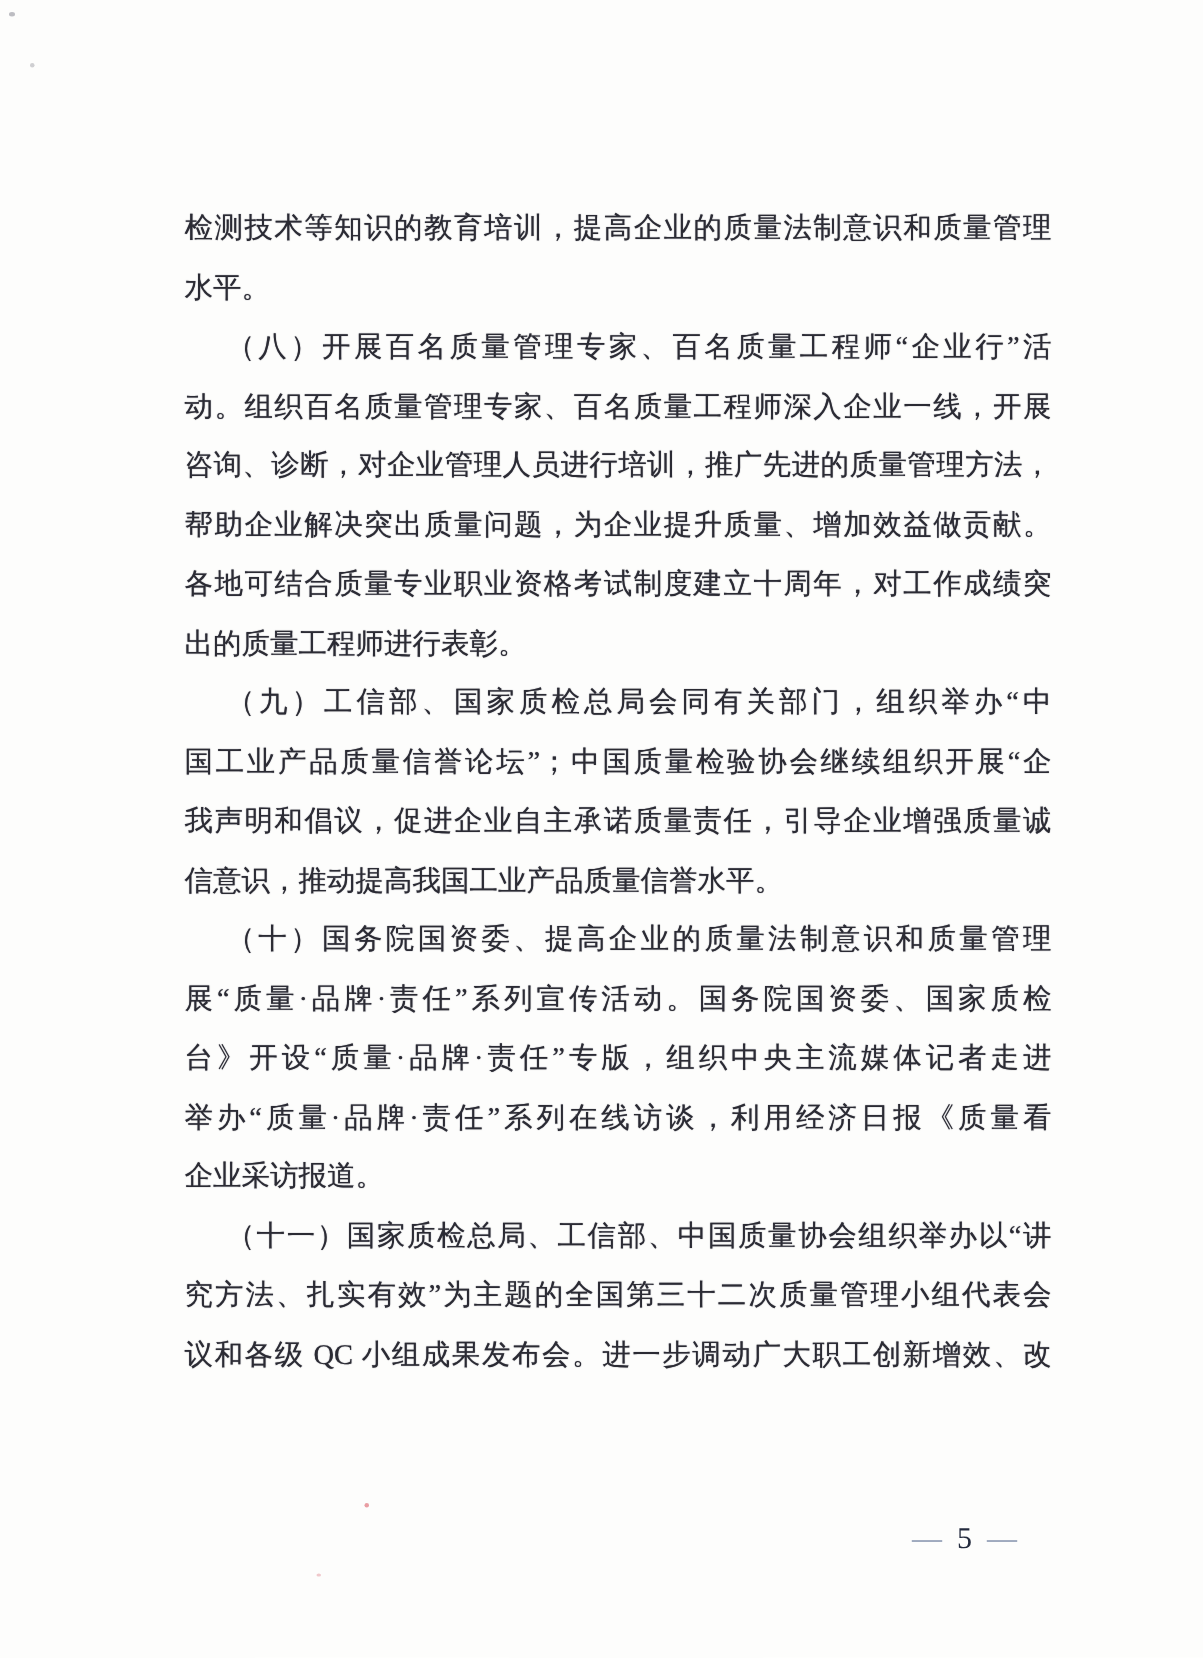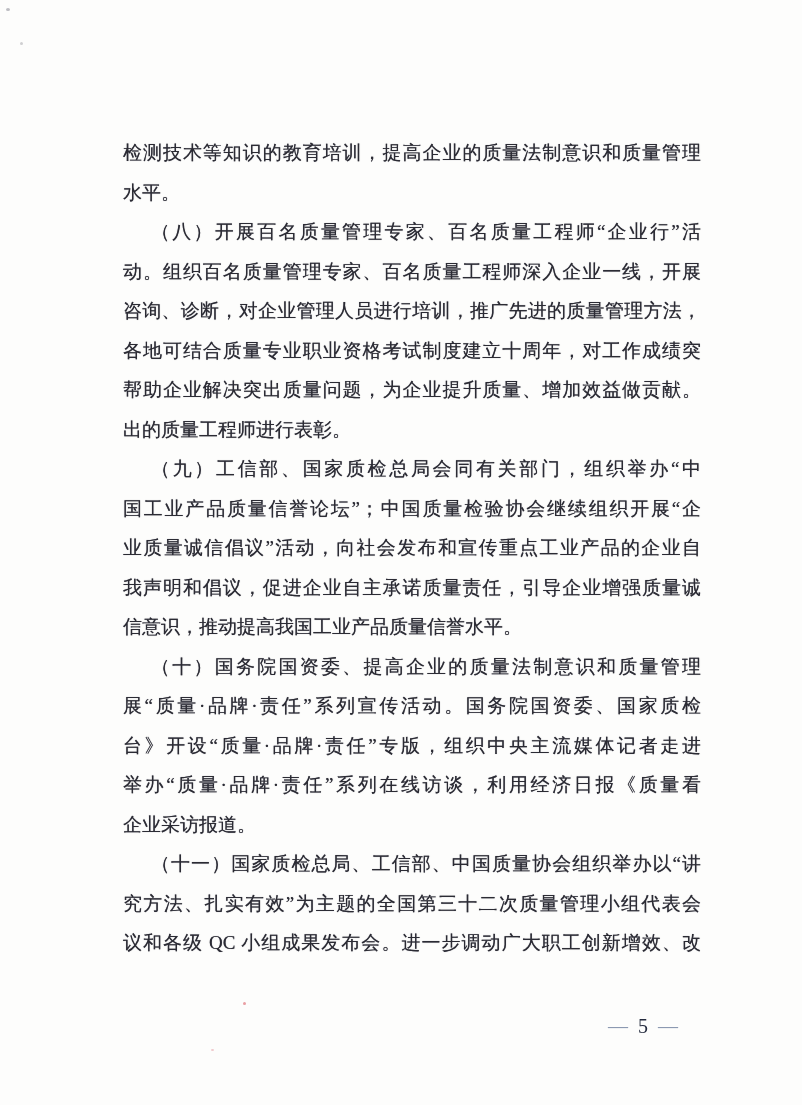--- a/index.html
+++ b/index.html
@@ -65,26 +65,25 @@
 <body>
 
 <div class="page">
 
   <div class="textblock">
       <div class="line justify">检测技术等知识的教育培训，提高企业的质量法制意识和质量管理</div>
       <div class="line">水平。</div>
       <div class="line justify indent">（八）开展百名质量管理专家、百名质量工程师“企业行”活</div>
       <div class="line justify">动。组织百名质量管理专家、百名质量工程师深入企业一线，开展</div>
       <div class="line justify">咨询、诊断，对企业管理人员进行培训，推广先进的质量管理方法，</div>
+      <div class="line justify">帮助企业解决突出质量问题，为企业提升质量、增加效益做贡献。</div>
       <div class="line justify">各地可结合质量专业职业资格考试制度建立十周年，对工作成绩突</div>
-      <div class="line justify">帮助企业解决突出质量问题，为企业提升质量、增加效益做贡献。</div>
       <div class="line">出的质量工程师进行表彰。</div>
       <div class="line justify indent">（九）工信部、国家质检总局会同有关部门，组织举办“中</div>
       <div class="line justify">国工业产品质量信誉论坛”；中国质量检验协会继续组织开展“企</div>
-      <div class="line justify">业质量诚信倡议”活动，向社会发布和宣传重点工业产品的企业自</div>
       <div class="line justify">我声明和倡议，促进企业自主承诺质量责任，引导企业增强质量诚</div>
       <div class="line">信意识，推动提高我国工业产品质量信誉水平。</div>
       <div class="line justify indent">（十）国务院国资委、提高企业的质量法制意识和质量管理</div>
       <div class="line justify">展“质量·品牌·责任”系列宣传活动。国务院国资委、国家质检</div>
       <div class="line justify">台》开设“质量·品牌·责任”专版，组织中央主流媒体记者走进</div>
       <div class="line justify">举办“质量·品牌·责任”系列在线访谈，利用经济日报《质量看</div>
       <div class="line">企业采访报道。</div>
       <div class="line justify indent">（十一）国家质检总局、工信部、中国质量协会组织举办以“讲</div>
       <div class="line justify">究方法、扎实有效”为主题的全国第三十二次质量管理小组代表会</div>
       <div class="line justify">议和各级 QC 小组成果发布会。进一步调动广大职工创新增效、改</div>

